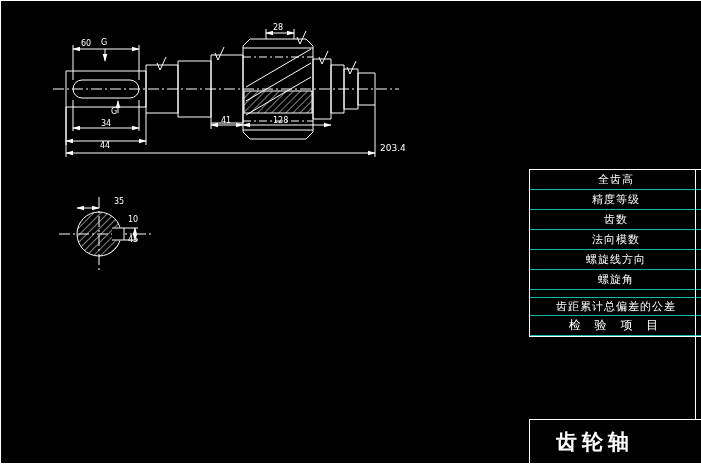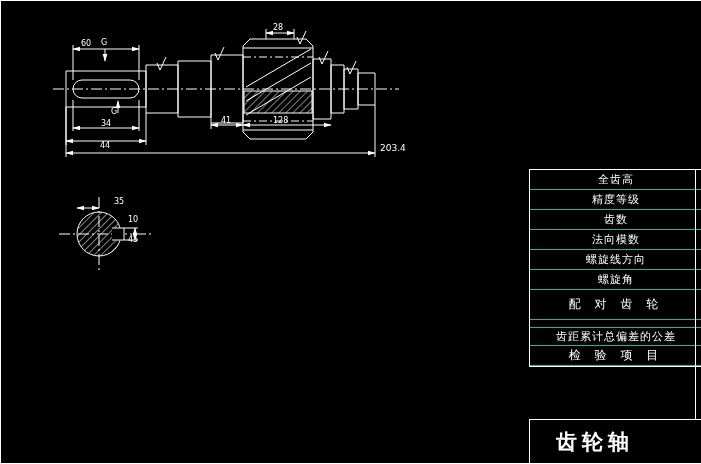--- a/index.html
+++ b/index.html
@@ -144,21 +144,20 @@
   <span class="dim" style="left:127px;top:215px;">10</span>
   <span class="dim" style="left:127px;top:235px;">45</span>
 
   <div class="param-table">
     <div class="prow h20">全齿高</div>
     <div class="prow h20">精度等级</div>
     <div class="prow h20">齿数</div>
     <div class="prow h20">法向模数</div>
     <div class="prow h20">螺旋线方向</div>
     <div class="prow h20">螺旋角</div>
-    <div class="prow h30">配 对 齿 轮</div>
     <div class="prow h8"></div>
     <div class="prow h18">齿距累计总偏差的公差</div>
     <div class="prow h20 spaced">检 验 项 目</div>
   </div>
   <div class="vline"></div>
 
   <div class="title-block">
     <div class="tb-title">齿轮轴</div>
     <div class="tb-right">
       <div class="tb-cell">比</div>

